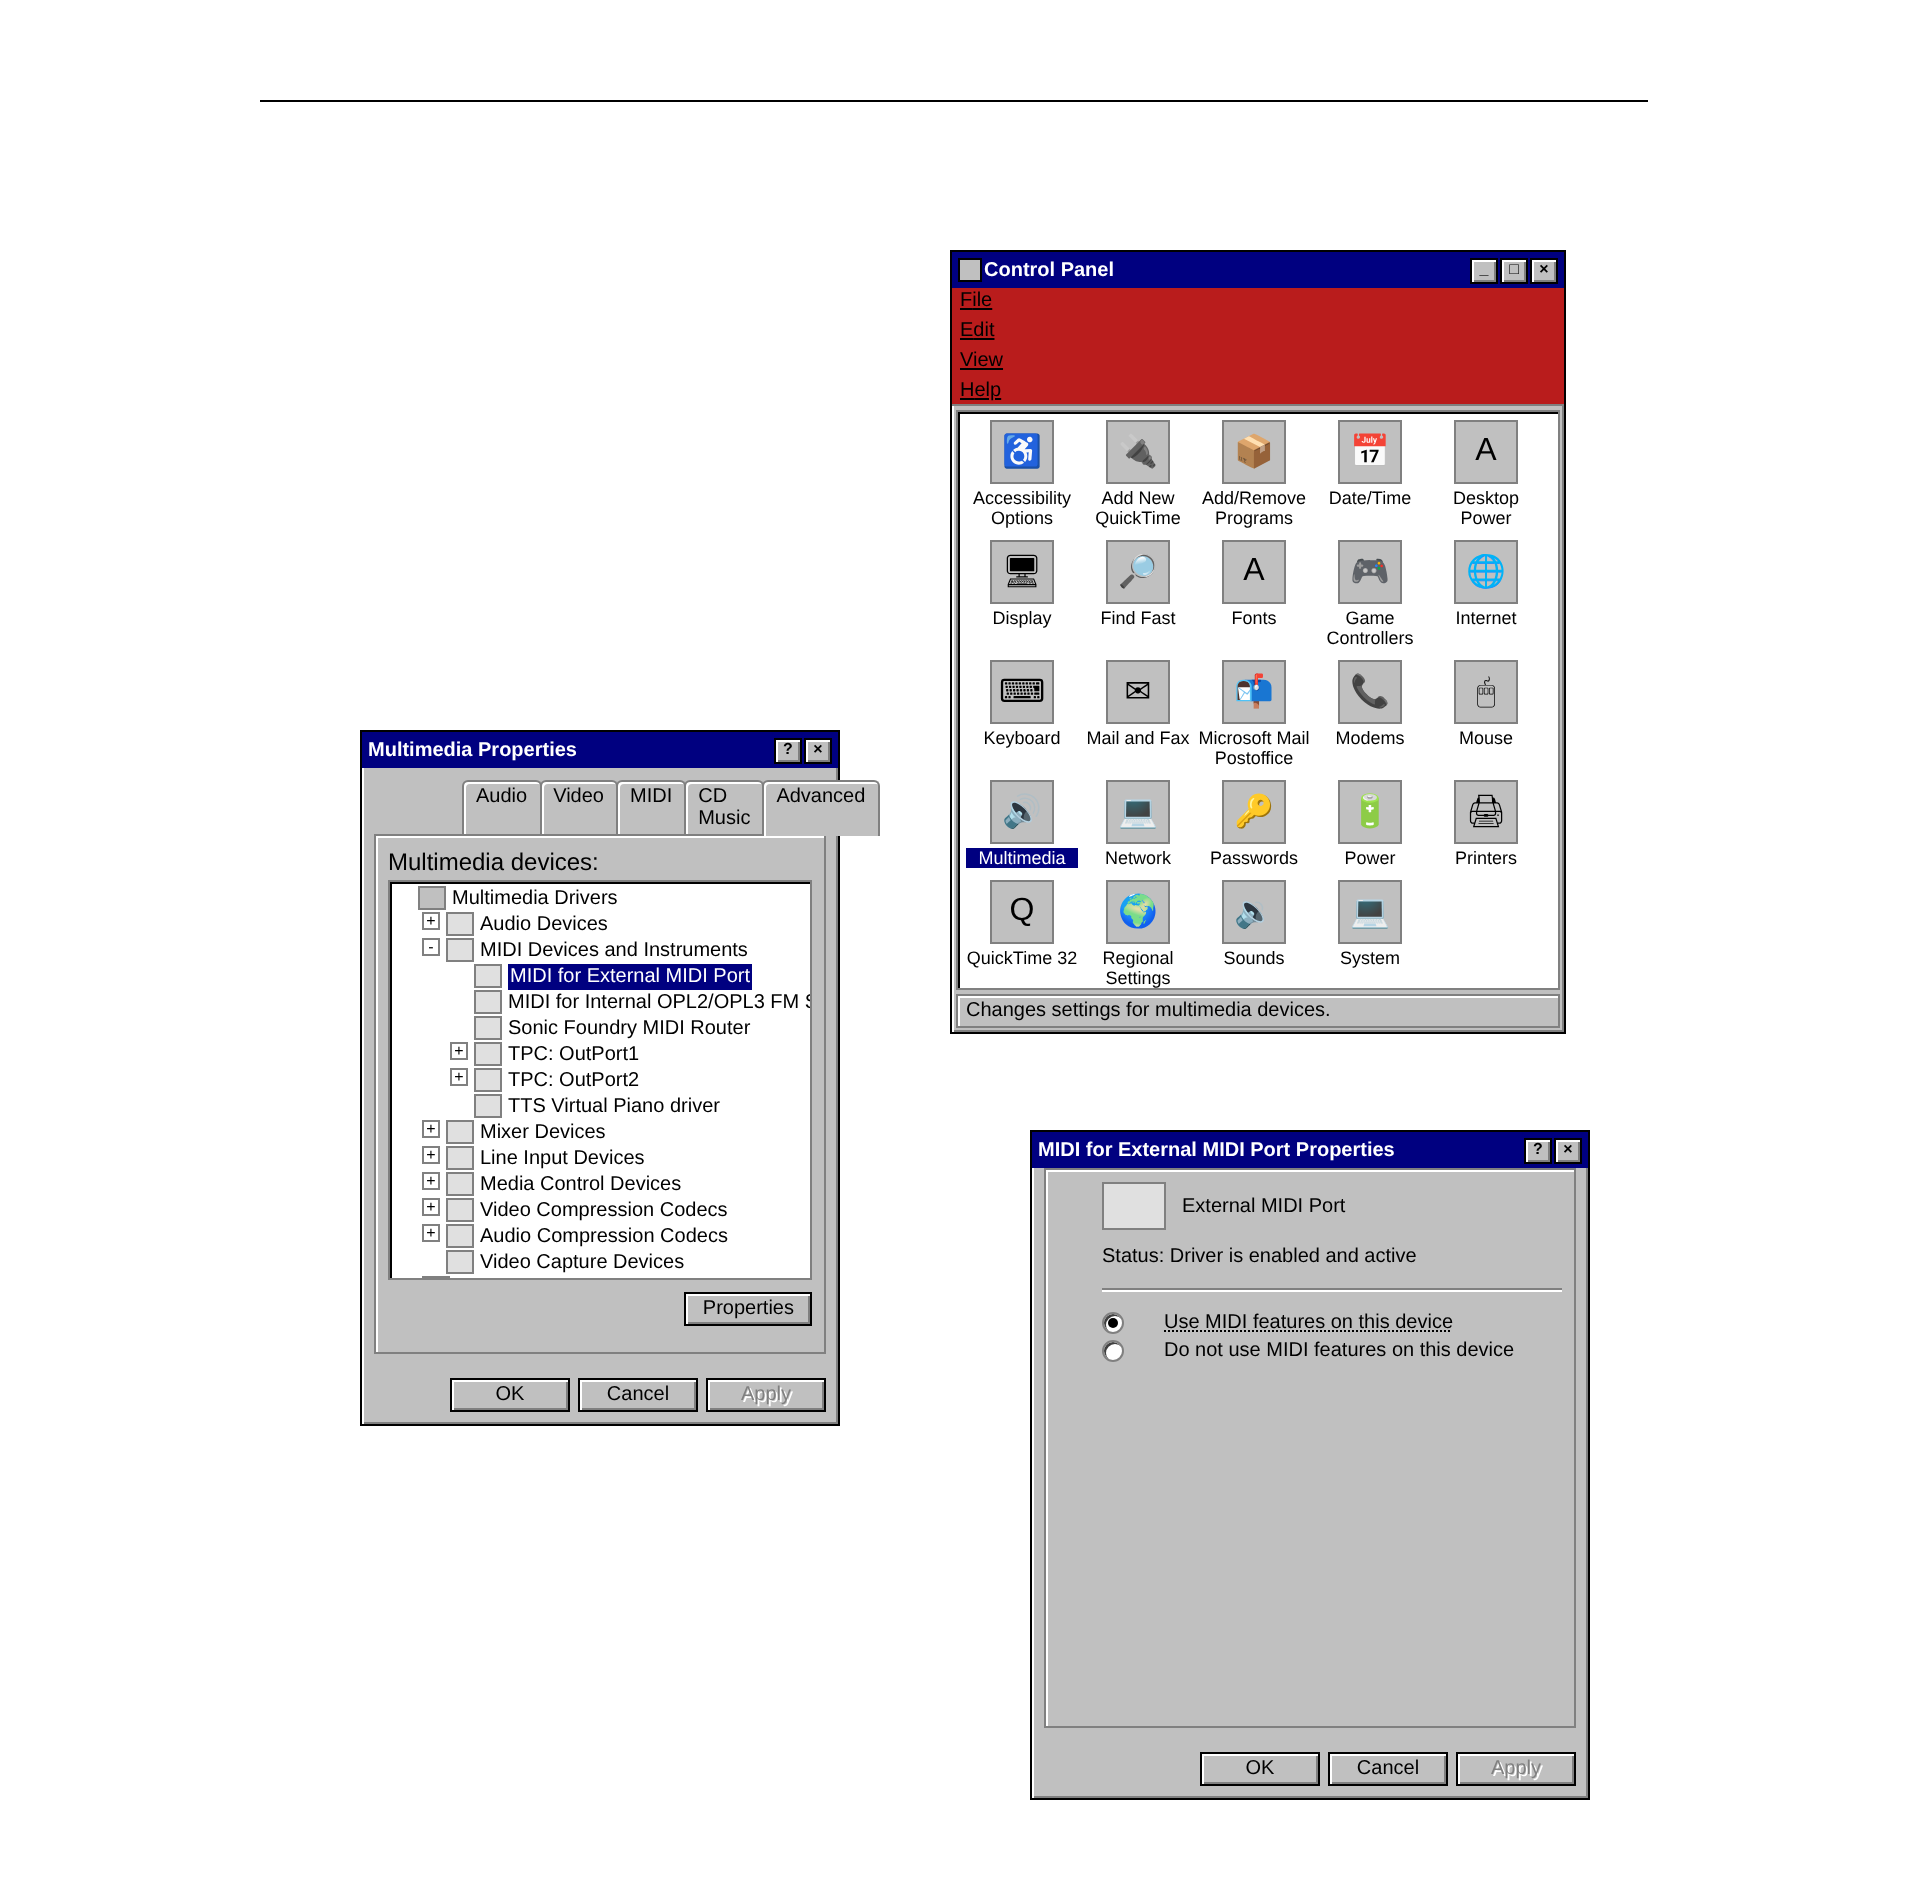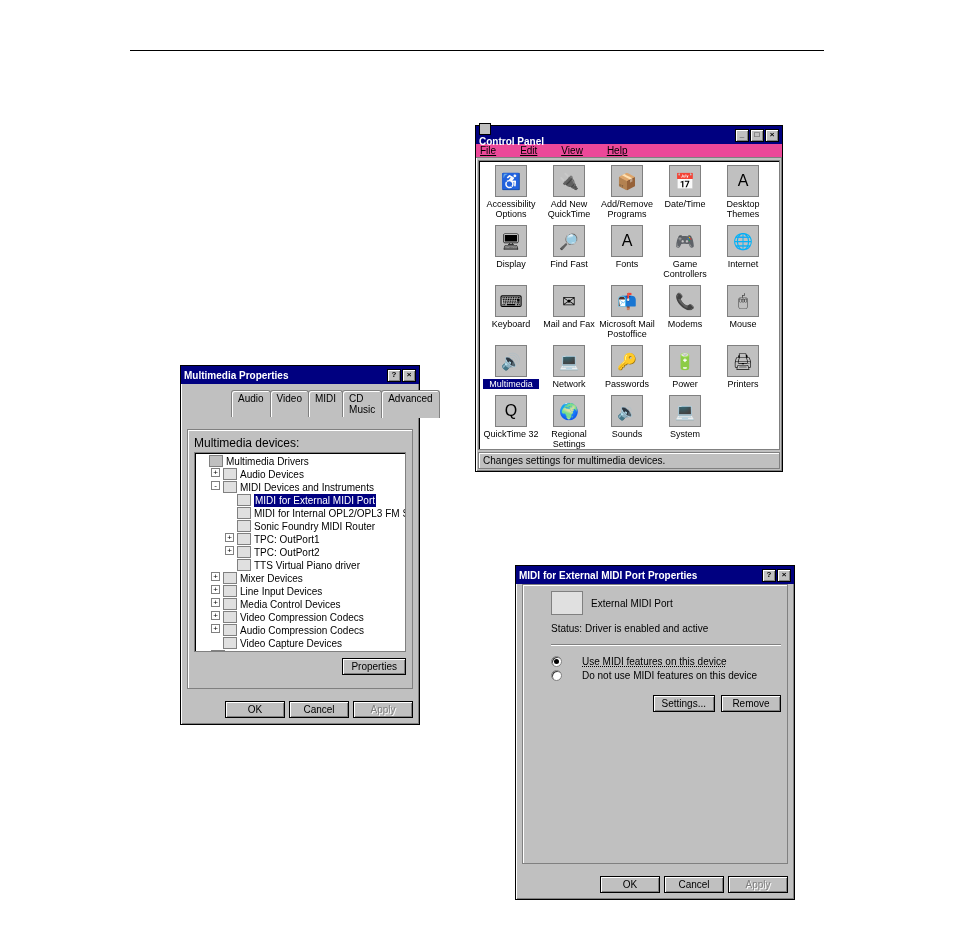--- a/index.html
+++ b/index.html
@@ -30,49 +30,49 @@
     font-weight: bold;
     font-size: 10px;
     padding: 2px 3px;
     display: flex;
     align-items: center;
     justify-content: space-between;
     height: 18px;
   }
   .titlebar-text {
     display: flex;
-    align-items: flex-start;
+    align-items: flex-end;
     gap: 1px;
-    flex-direction: column;
   }
   .titlebar-icons {
     display: flex;
     gap: 1px;
   }
   .sysbtn {
     width: 14px;
     height: 13px;
     background: #c0c0c0;
     border: 1px solid #000;
     box-shadow: inset 1px 1px 0 #fff, inset -1px -1px 0 #808080;
     font-size: 8px;
     line-height: 10px;
     text-align: center;
     color: #000;
     font-family: Arial;
     font-weight: bold;
     cursor: default;
   }
   .menubar {
-    background: #ec4899;
+    background: #b91c1c;
     border-bottom: 1px solid #808080;
     padding: 1px 4px;
     display: flex;
-    gap: 24px;
-    font-size: 10px;
+    gap: 4px;
+    font-size: 10px;
+    flex-direction: column;
   }
   .menubar span { text-decoration: underline; }
   .menubar .menu-item { color: #000; }
   .menubar .menu-item u { text-decoration: underline; }
   .icon-area {
     background: #fff;
     margin: 2px;
     border: 1px solid #808080;
     box-shadow: inset 1px 1px 0 #000;
     height: 290px;
@@ -117,21 +117,21 @@
     box-shadow: inset 1px 1px 0 #fff;
     padding: 2px 4px;
     margin: 2px;
     font-size: 10px;
     color: #000;
   }
 
   
   .tabstrip {
     display: flex;
-    margin: 6px 6px 12px 6px;
+    margin: 6px 6px 0 6px;
     padding-left: 44px;
   }
   .tab {
     background: #c0c0c0;
     border: 1px solid #808080;
     border-bottom: none;
     border-top-left-radius: 3px;
     border-top-right-radius: 3px;
     box-shadow: inset 1px 1px 0 #fff;
     padding: 2px 6px;
@@ -307,21 +307,21 @@
         <div class="cp-item">
           <div class="cp-icon">📦</div>
           <div class="cp-label">Add/Remove Programs</div>
         </div>
         <div class="cp-item">
           <div class="cp-icon">📅</div>
           <div class="cp-label">Date/Time</div>
         </div>
         <div class="cp-item">
           <div class="cp-icon">A</div>
-          <div class="cp-label">Desktop Themes</div>
+          <div class="cp-label">Desktop Power</div>
         </div>
         <div class="cp-item">
           <div class="cp-icon">🖥</div>
           <div class="cp-label">Display</div>
         </div>
         <div class="cp-item">
           <div class="cp-icon">🔎</div>
           <div class="cp-label">Find Fast</div>
         </div>
         <div class="cp-item">
@@ -542,23 +542,19 @@
     <div style="margin-bottom:4px;">Status: Driver is enabled and active</div>
     <hr class="status-hr">
     <div class="radio-row">
       <div class="radio checked"></div>
       <span style="text-decoration:underline;text-decoration-style:dotted;">Use MIDI features on this device</span>
     </div>
     <div class="radio-row">
       <div class="radio"></div>
       <span>Do not use MIDI features on this device</span>
     </div>
-    <div class="btn-row-right">
-      <div class="btn">Settings...</div>
-      <div class="btn">Remove</div>
-    </div>
   </div>
   <div class="btn-row">
     <div class="btn">OK</div>
     <div class="btn">Cancel</div>
     <div class="btn disabled">Apply</div>
   </div>
 </div>
 
 </body></html>

